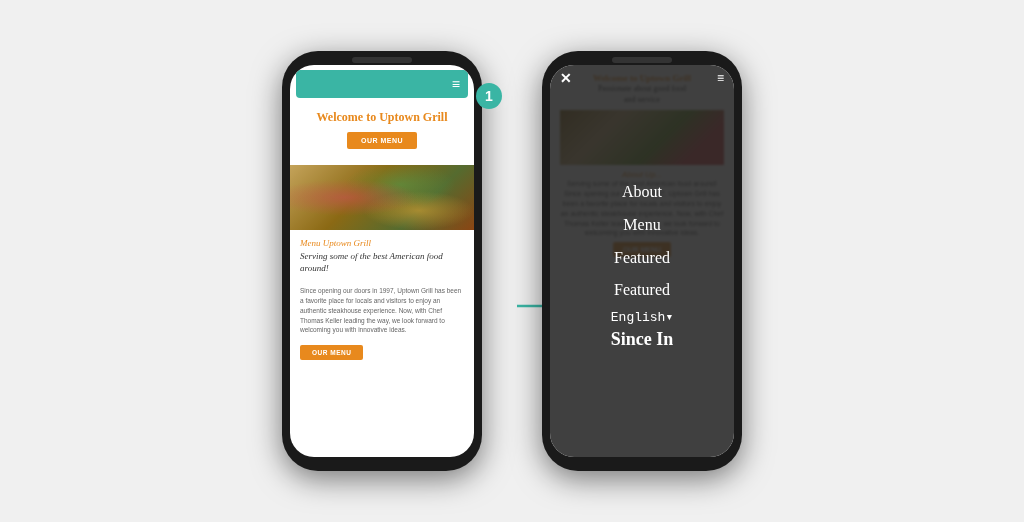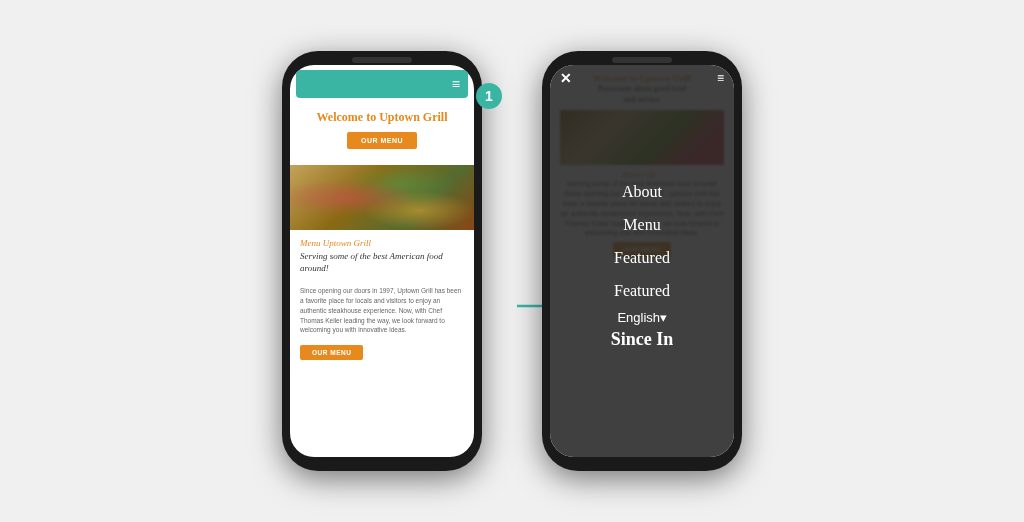--- a/index.html
+++ b/index.html
@@ -308,21 +308,21 @@
       font-size: 16px;
       font-family: Georgia, serif;
       font-weight: normal;
       text-align: center;
       line-height: 1.8;
     }
 
     .nav-item-english {
       color: white;
       font-size: 13px;
-      font-family: Liberation Sans, sans-serif;
+      font-family: Liberation Mono, monospace;
       text-align: center;
     }
 
     .nav-item-signin {
       color: white;
       font-size: 18px;
       font-family: Georgia, serif;
       font-weight: bold;
       text-align: center;
     }

